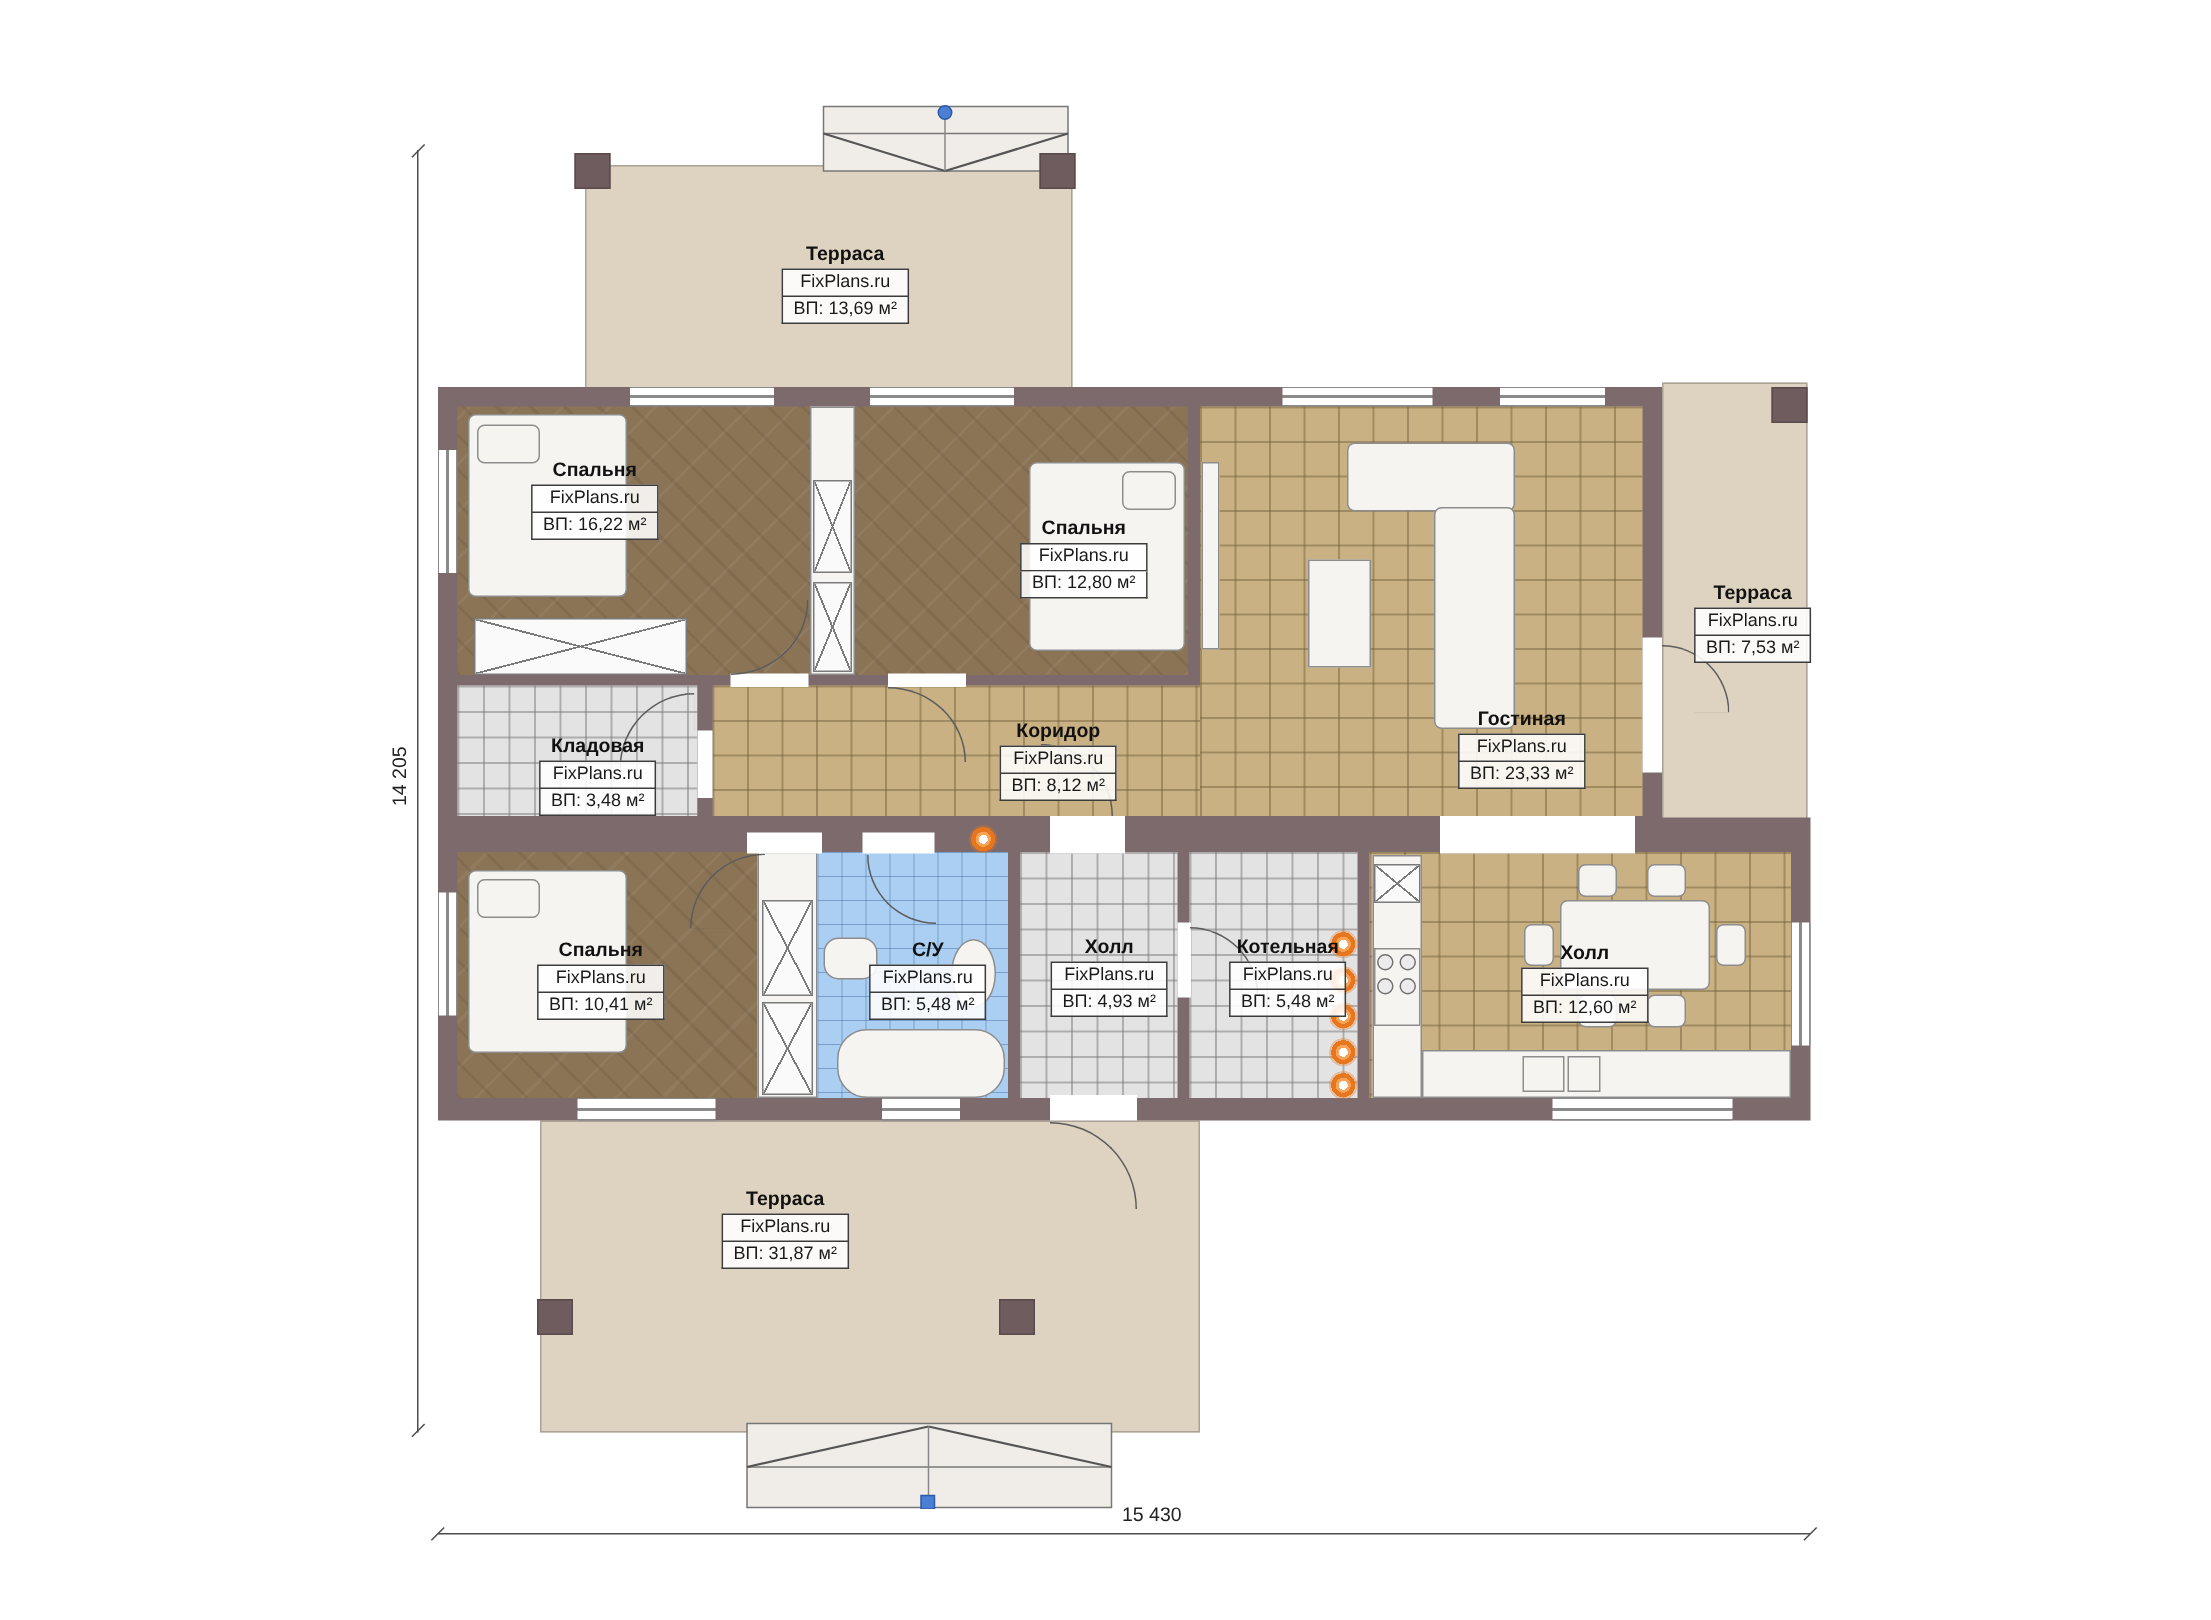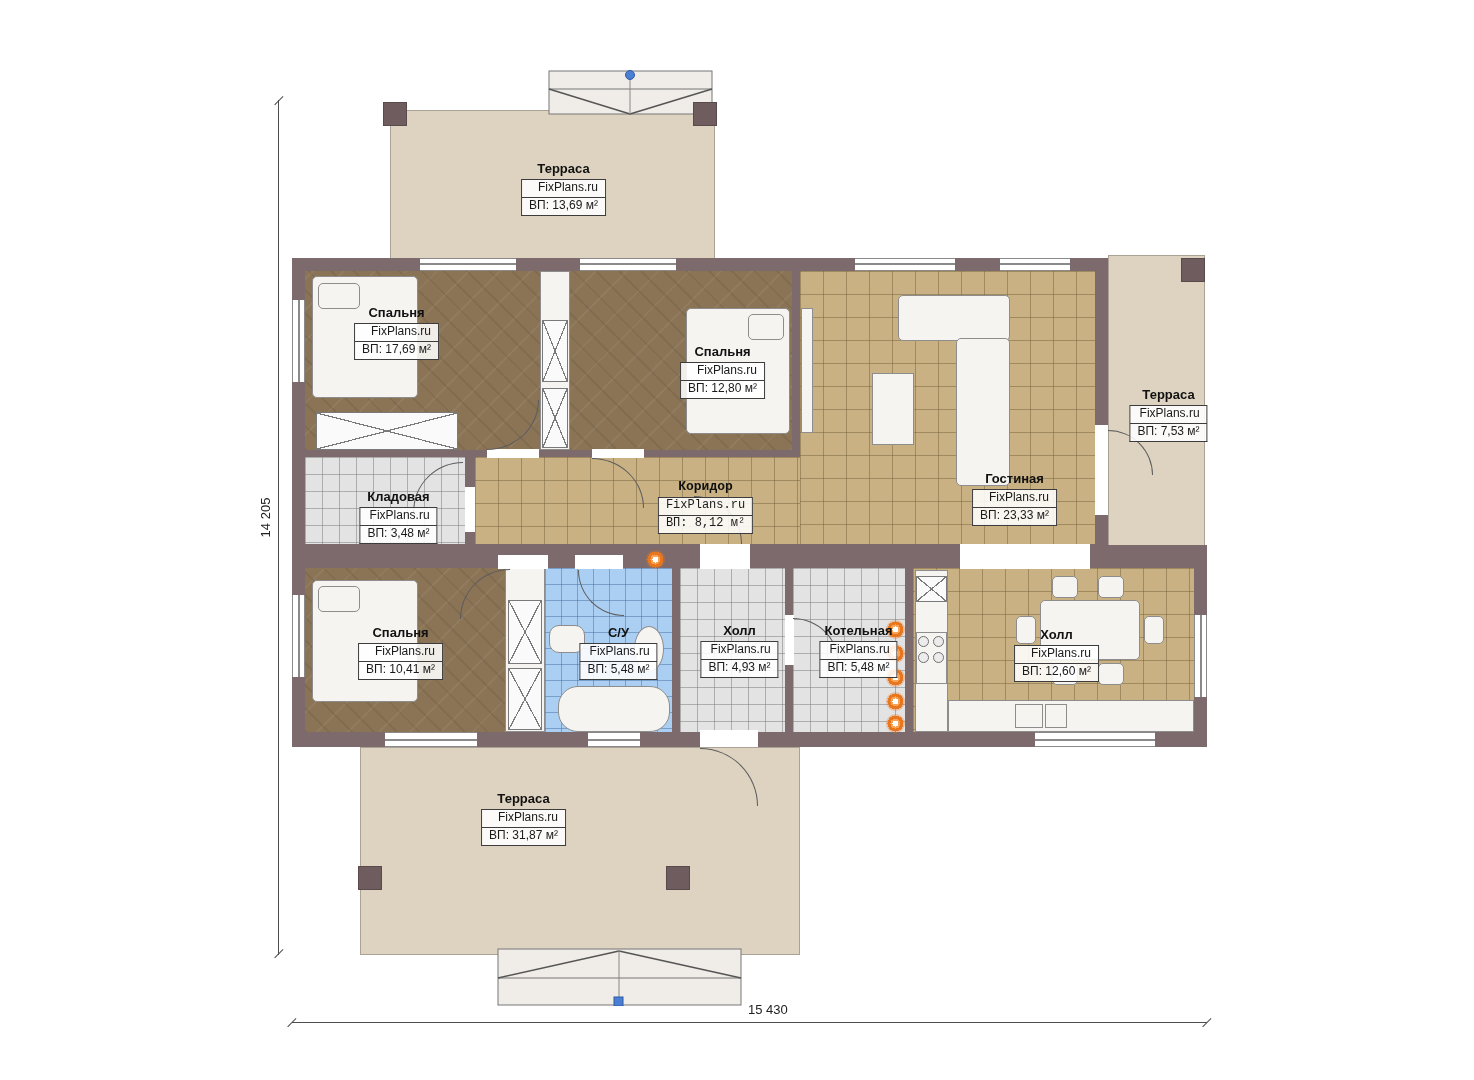--- a/index.html
+++ b/index.html
@@ -53,21 +53,21 @@
   .pillar{position:absolute;background:#6f5c5e;border:1px solid #5a4a4c;box-sizing:border-box;}
 
   .burner{position:absolute;width:11px;height:11px;border-radius:50%;border:1px solid #707070;background:#ececec;box-sizing:border-box;}
   .radiator{position:absolute;width:19px;height:19px;border-radius:50%;
     background:radial-gradient(circle,#ffffff 0 3px,#f7a254 3px 5px,#e8761f 5px 8px,rgba(232,118,31,.35) 8px 9.5px,transparent 9.5px);}
 
   
   .room-label{position:absolute;text-align:center;line-height:1.15;transform:translateX(-50%);white-space:nowrap;padding-left:17px;}
   .rl-name{font-weight:bold;font-size:13px;margin-bottom:2px;color:#111;}
   .rl-brand{display:inline-block;border:1px solid #3c3c3c;background:rgba(255,255,255,.88);
-            font-size:12px;padding:1.5px 7px;text-align:right;}
+            font-size:12px;padding:1.5px 7px;}
   .rl-area{display:block;border:1px solid #3c3c3c;border-top:none;background:rgba(255,255,255,.88);
            font-size:12px;padding:1.5px 7px;}
   .rl-stack{display:inline-block;}
 
   
   .dim-line{position:absolute;background:#4d4d4d;}
   .dim-tick{position:absolute;width:12px;height:1.4px;background:#4d4d4d;transform:rotate(-45deg);}
   .dim-label{position:absolute;font-size:13px;color:#222;}
   .dim-label.vert{transform:rotate(-90deg);transform-origin:center;}
 </style>
@@ -204,36 +204,36 @@
 
   <div class="room-label" style="left:555px;top:162px;">
     <div class="rl-name">Терраса</div>
     <div class="rl-stack"><div class="rl-brand" style="display:block;">FixPlans.ru</div>
     <div class="rl-area">ВП: 13,69 м²</div></div>
   </div>
 
   <div class="room-label" style="left:388px;top:306px;">
     <div class="rl-name">Спальня</div>
     <div class="rl-stack"><div class="rl-brand" style="display:block;">FixPlans.ru</div>
-    <div class="rl-area">ВП: 17,69 м²</div></div>
+    <div class="rl-area">ВП: 16,22 м²</div></div>
   </div>
 
   <div class="room-label" style="left:714px;top:345px;">
     <div class="rl-name">Спальня</div>
     <div class="rl-stack"><div class="rl-brand" style="display:block;">FixPlans.ru</div>
     <div class="rl-area">ВП: 12,80 м²</div></div>
   </div>
 
   <div class="room-label" style="left:390px;top:474px;margin-top:16px;">
     <div class="rl-name">Кладовая</div>
     <div class="rl-stack"><div class="rl-brand" style="display:block;">FixPlans.ru</div>
     <div class="rl-area">ВП: 3,48 м²</div></div>
   </div>
 
-  <div class="room-label" style="left:697px;top:480px;font-family:Liberation Mono, monospace;">
+  <div class="room-label" style="left:697px;top:480px;">
     <div class="rl-name">Коридор</div>
     <div class="rl-stack"><div class="rl-brand" style="display:block;">FixPlans.ru</div>
     <div class="rl-area">ВП: 8,12 м²</div></div>
   </div>
 
   <div class="room-label" style="left:1006px;top:472px;">
     <div class="rl-name">Гостиная</div>
     <div class="rl-stack"><div class="rl-brand" style="display:block;">FixPlans.ru</div>
     <div class="rl-area">ВП: 23,33 м²</div></div>
   </div>

